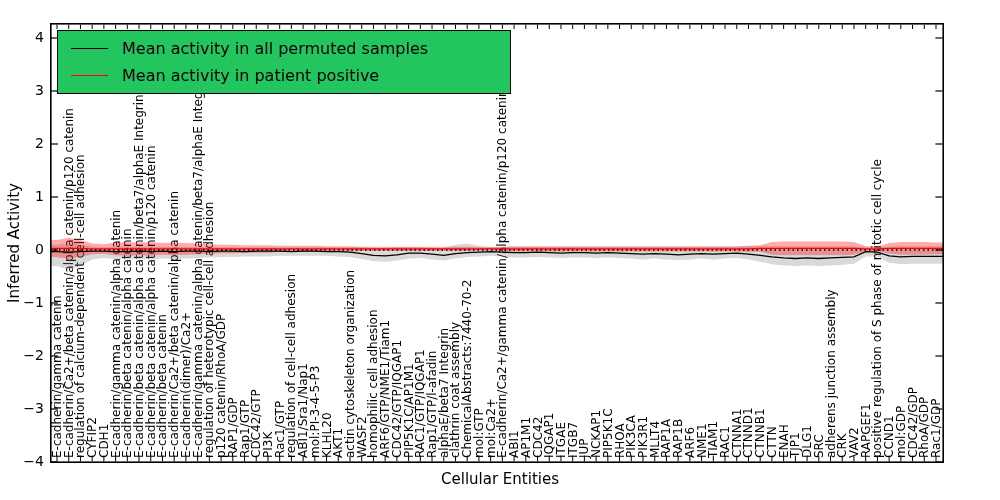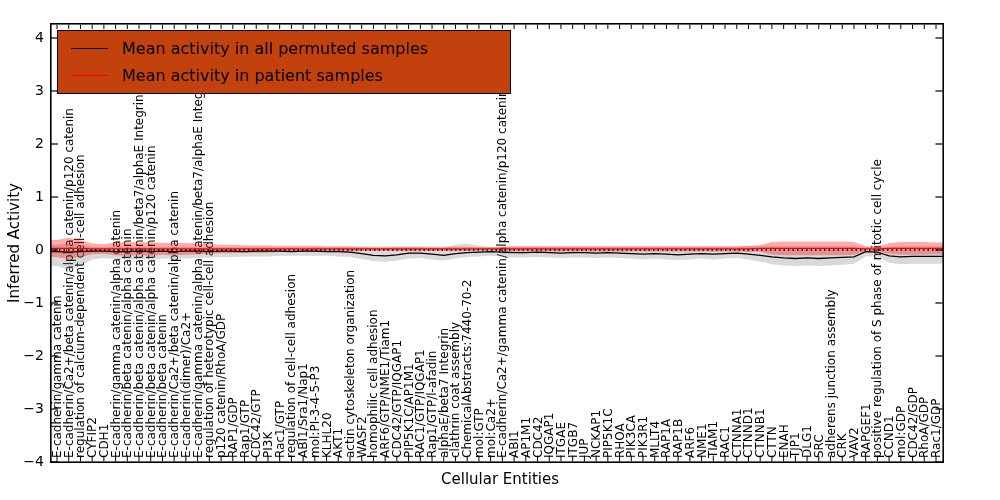--- a/index.html
+++ b/index.html
@@ -7,21 +7,21 @@
        font-family:"DejaVu Sans","Liberation Sans",sans-serif;color:#000;overflow:hidden;}
   .title{position:absolute;top:1px;left:50px;width:900px;text-align:center;
          font-size:16px;white-space:nowrap;}
   .ylab{position:absolute;left:-52px;top:235px;width:130px;height:16px;text-align:center;
         font-size:15px;transform:rotate(-90deg);}
   .xlab{position:absolute;left:50px;top:470px;width:900px;text-align:center;font-size:15px;}
   .yticks span{position:absolute;left:16px;width:28px;text-align:right;font-size:14px;line-height:14px;}
   .xlabels span{position:absolute;font-size:12px;line-height:12px;white-space:nowrap;
                 transform-origin:0 100%;transform:rotate(-90deg);z-index:1;}
   svg.plot{position:absolute;left:50px;top:23px;z-index:2;}
-  .legend{position:absolute;left:57px;top:30px;width:452px;height:62px;background:#c2410c;
+  .legend{position:absolute;left:57px;top:30px;width:452px;height:62px;background:#22c55e;
           border:1.6px solid #000;z-index:5;display:flex;flex-direction:column;
           justify-content:space-evenly;}
   .lrow{display:flex;align-items:center;font-size:16px;white-space:nowrap;}
   .lline{width:37px;height:0;border-top:1.8px solid #000;margin:0 14px 0 13px;flex:0 0 auto;}
 </style>
 </head>
 <body>
 
 <div class="fig">
   <div class="ylab">Inferred Activity</div>
@@ -296,16 +296,16 @@
       <line x1="886" y1="1.6" x2="886" y2="6" stroke="#000" stroke-width="1"></line>
     </svg>
 
   <div class="legend">
     <div class="lrow">
       <span class="lline"></span>
       <span>Mean activity in all permuted samples</span>
     </div>
     <div class="lrow">
       <span class="lline" style="border-top-color:#ff0000"></span>
-      <span>Mean activity in patient samples</span>
+      <span>Mean activity in patient positive</span>
     </div>
   </div>
 </div>
 
 </body></html>

